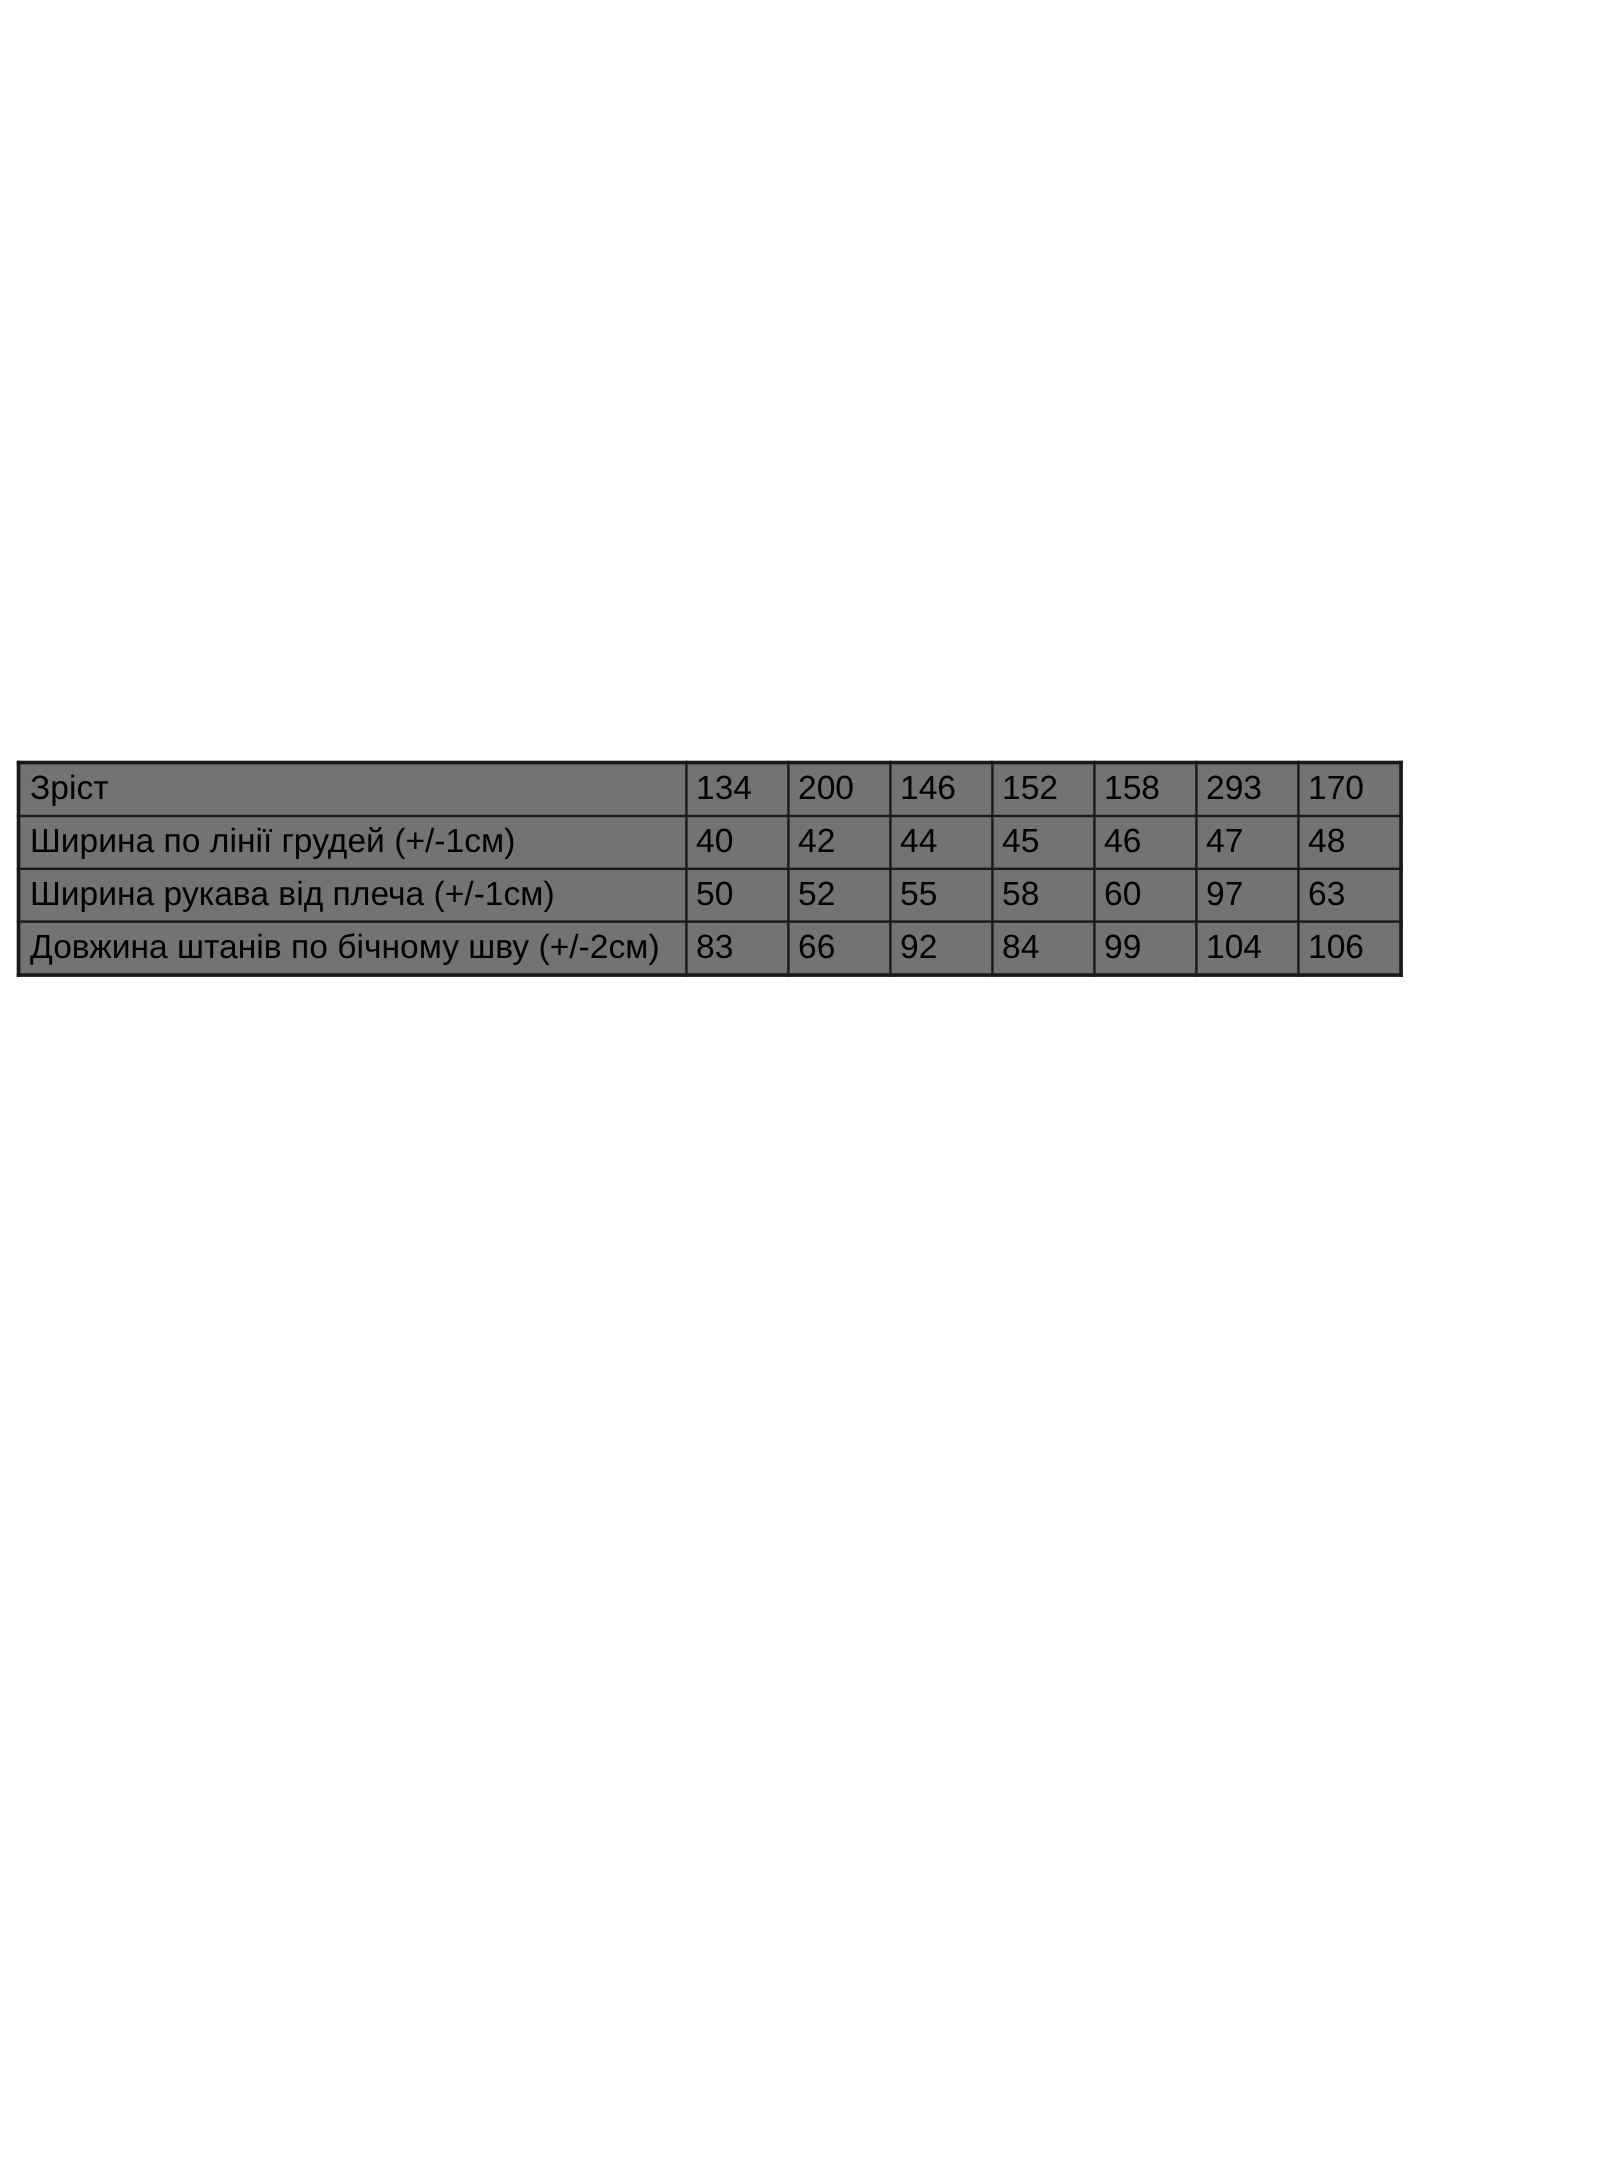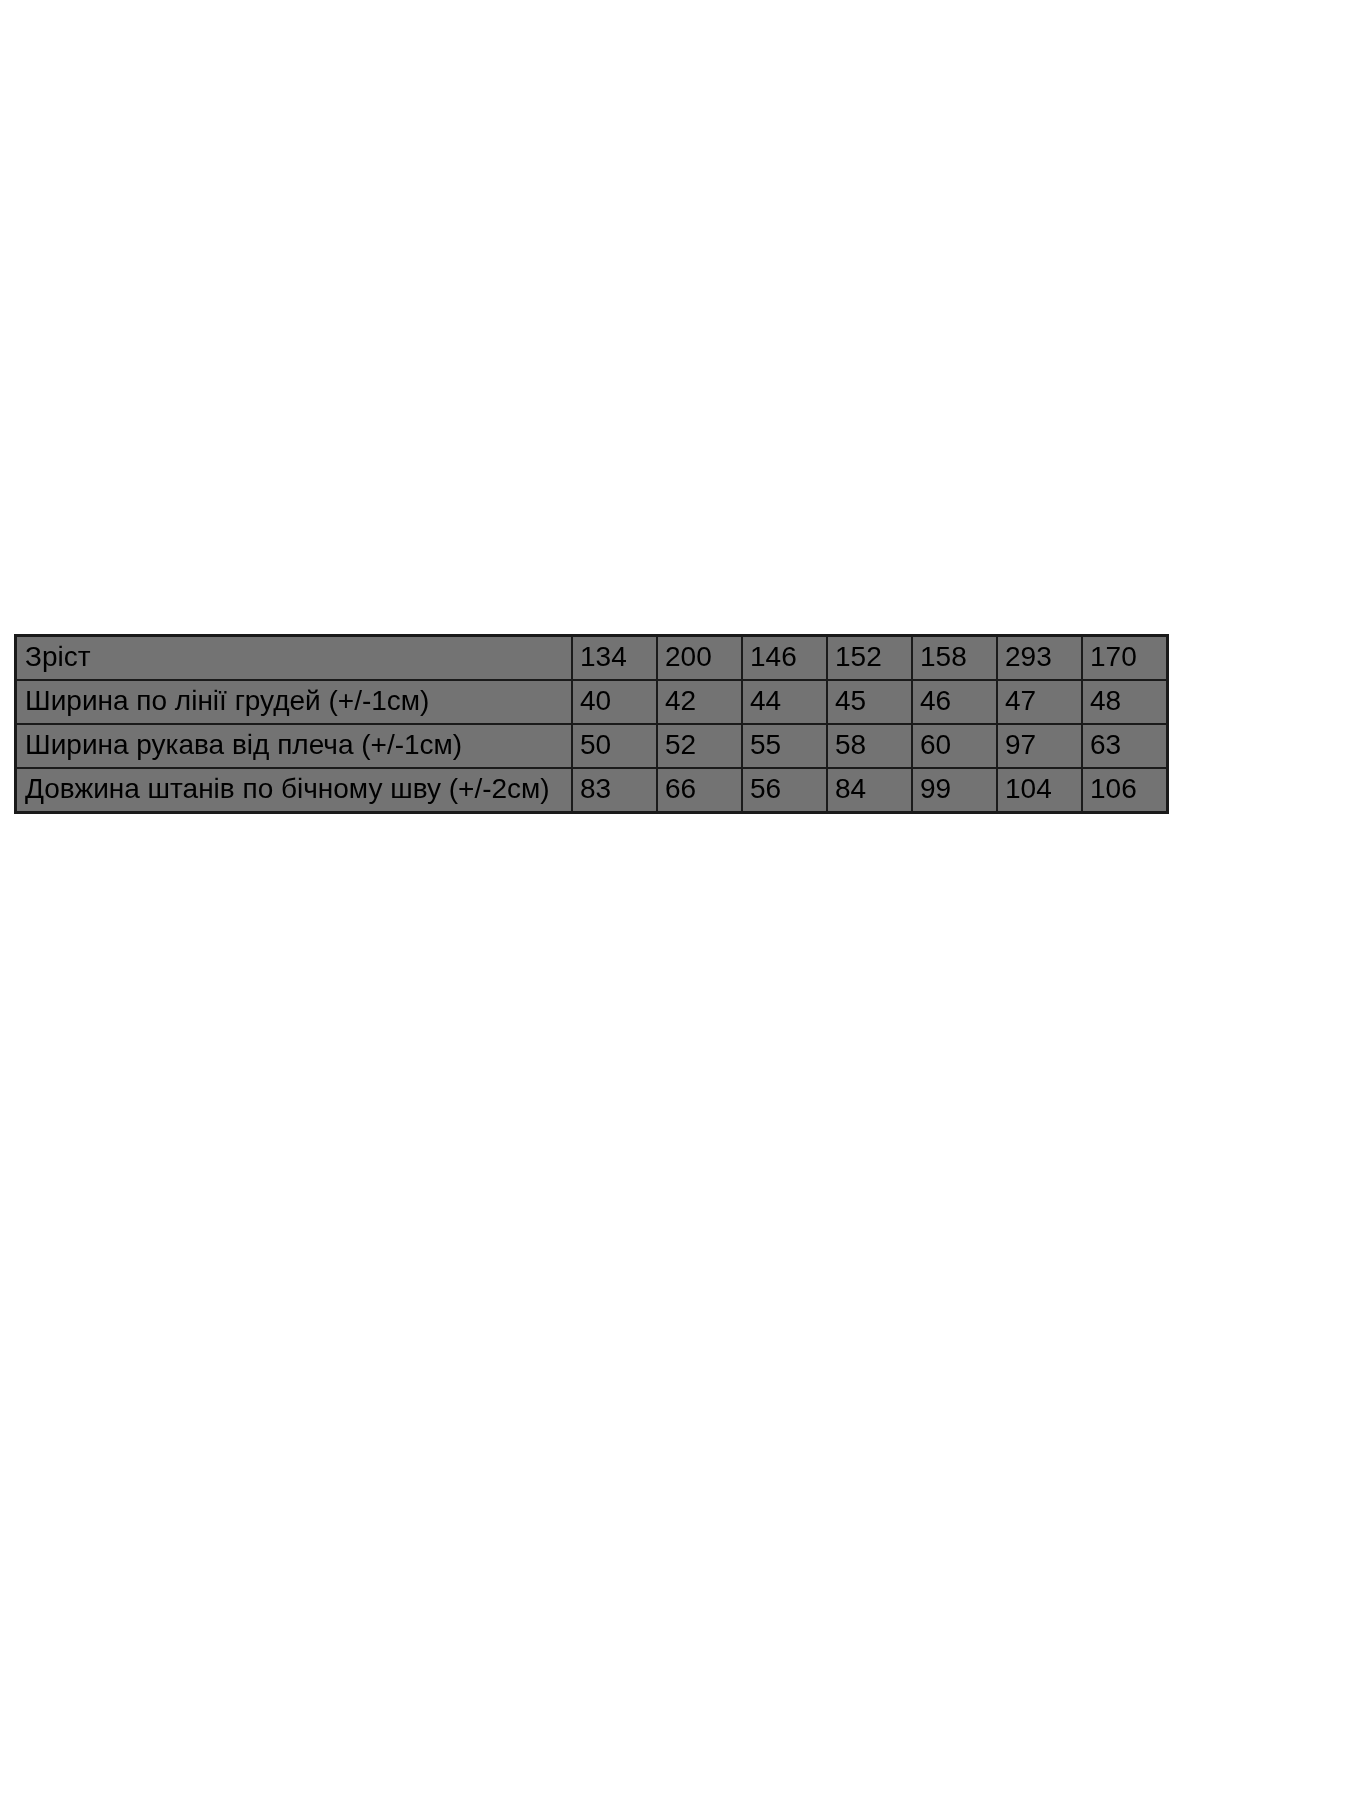--- a/index.html
+++ b/index.html
@@ -100,21 +100,21 @@
         <td class="value-cell">58</td>
         <td class="value-cell">60</td>
         <td class="value-cell">97</td>
         <td class="value-cell">63</td>
       </tr>
 
       <tr>
         <td class="label-cell">Довжина штанів по бічному шву (+/-2см)</td>
         <td class="value-cell">83</td>
         <td class="value-cell">66</td>
-        <td class="value-cell">56</td>
+        <td class="value-cell">92</td>
         <td class="value-cell">84</td>
         <td class="value-cell">99</td>
         <td class="value-cell">104</td>
         <td class="value-cell">106</td>
       </tr>
 
 
     </tbody>
   </table>
 </div>

